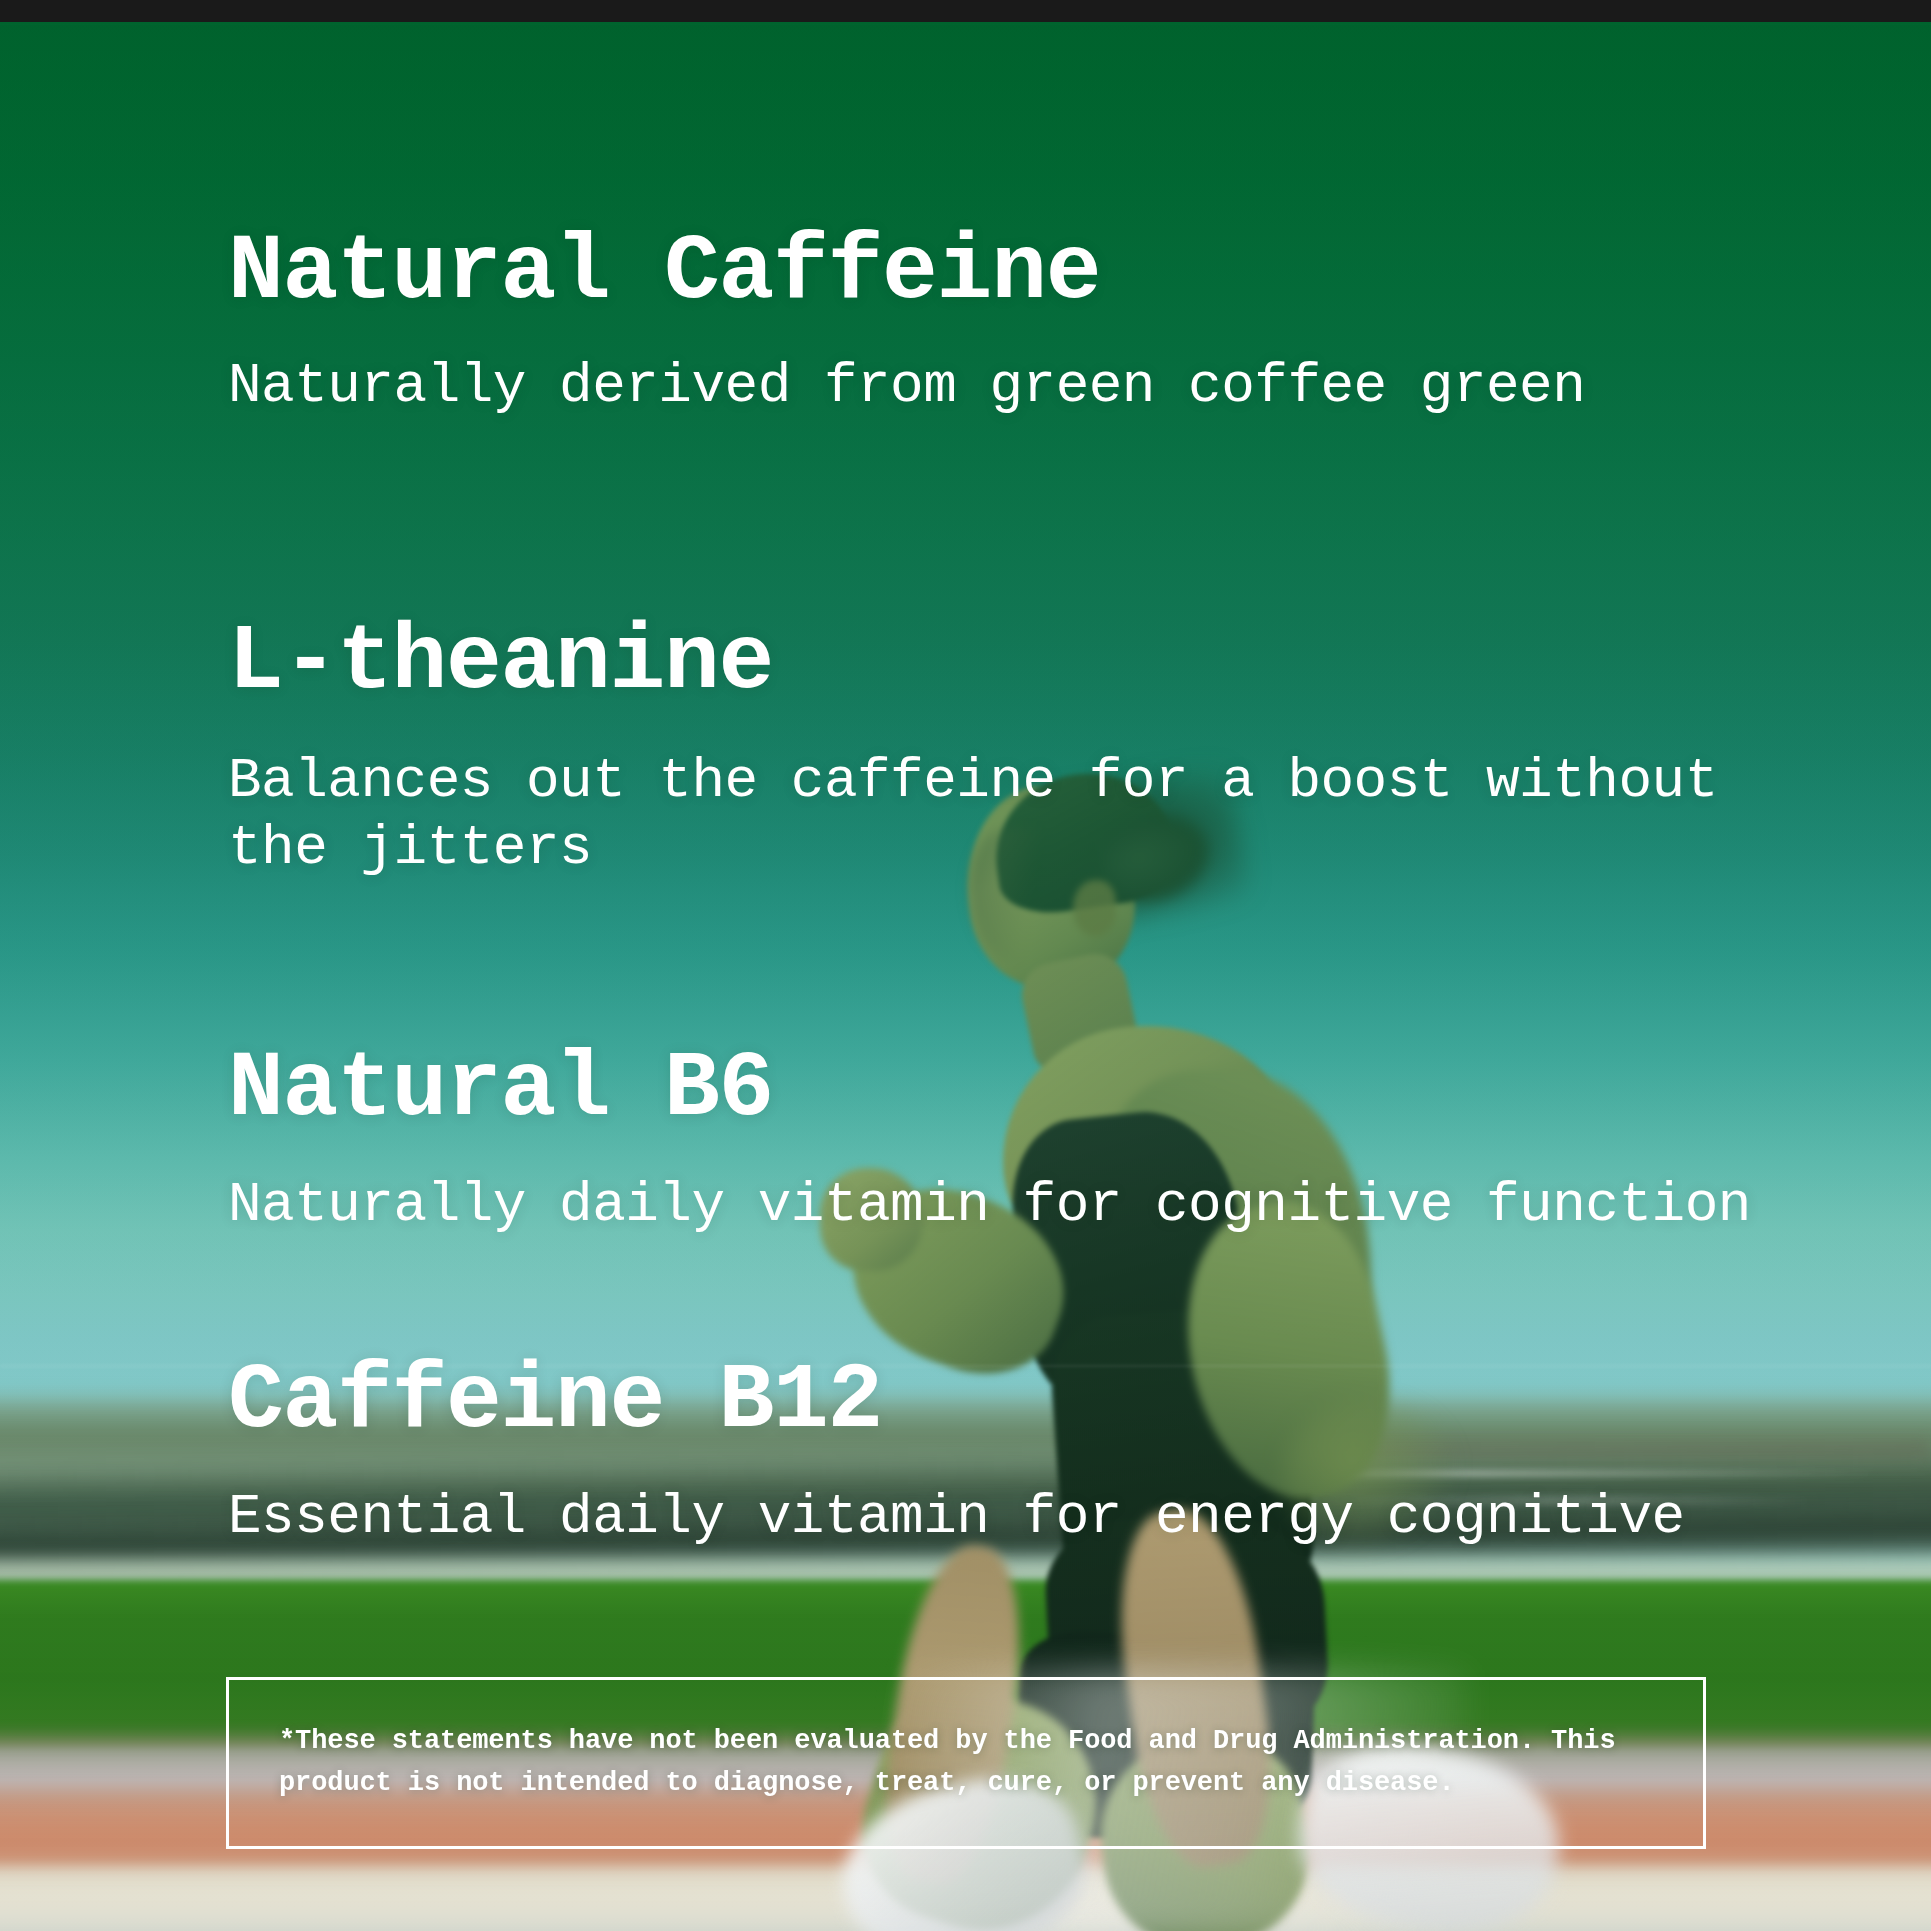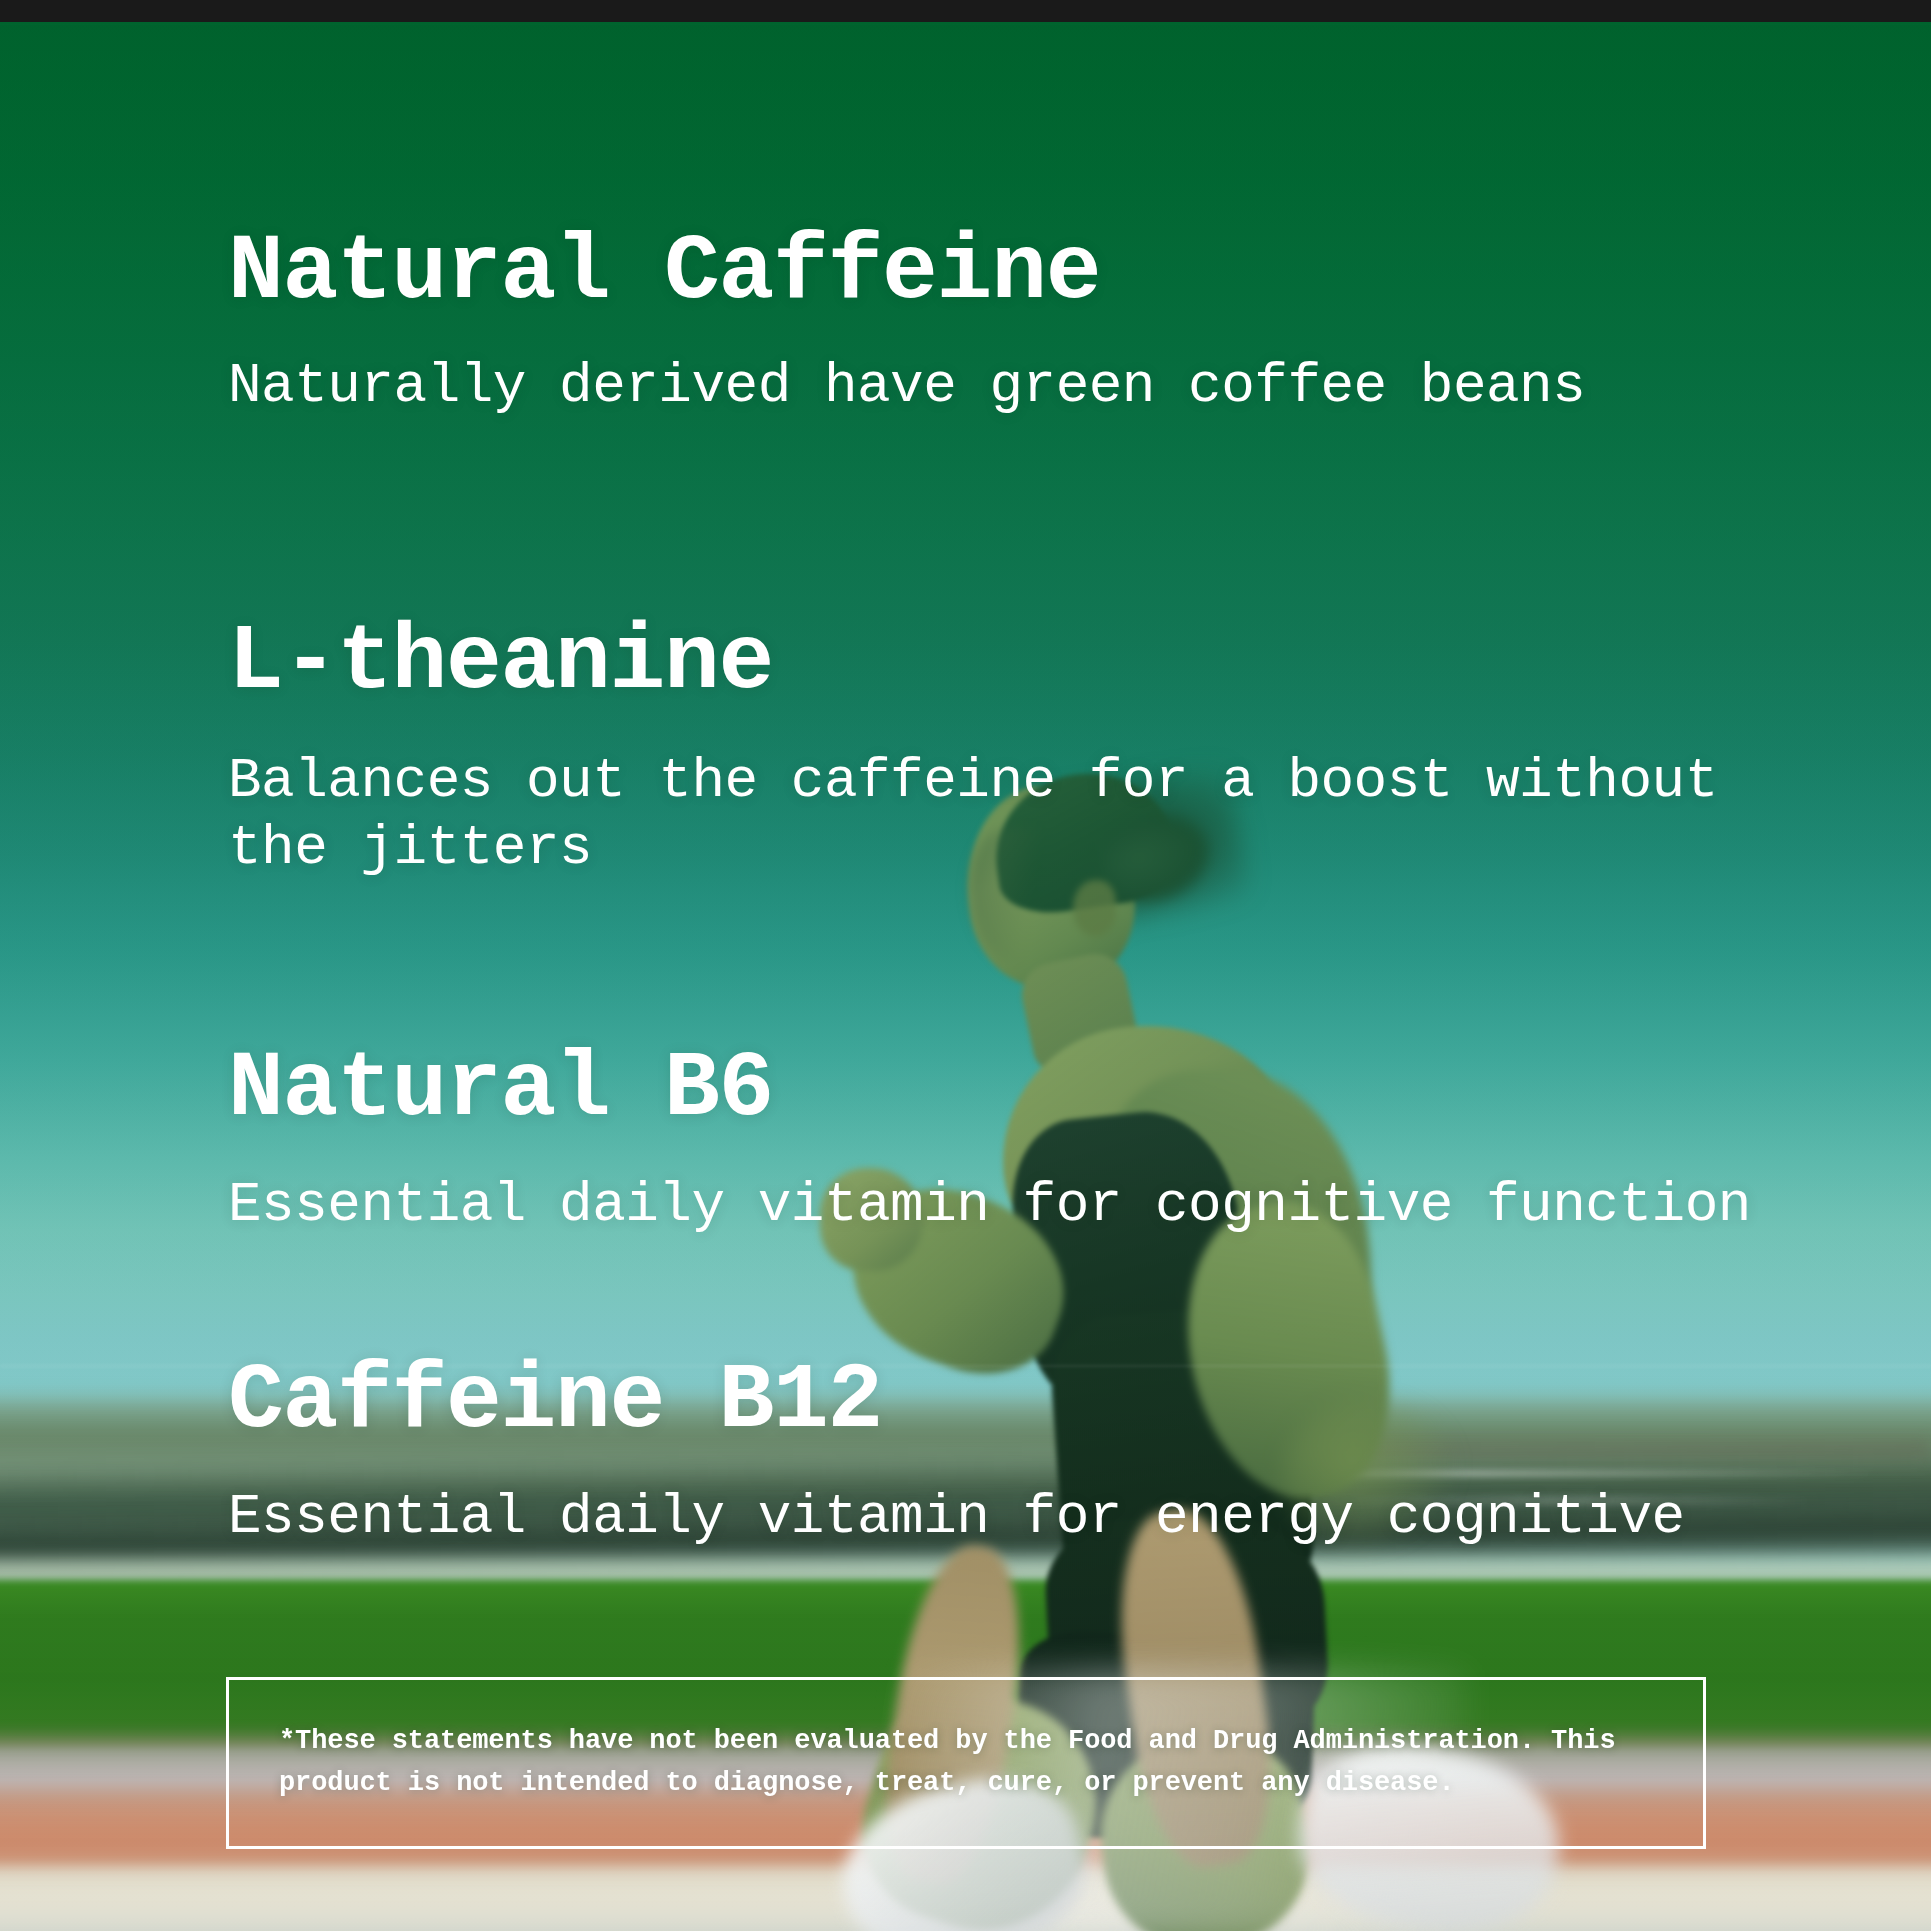--- a/index.html
+++ b/index.html
@@ -503,31 +503,31 @@
 
     <div class="streaks"></div>
     <div class="streaks-low"></div>
     <div class="tint"></div>
   </div>
 
   <div class="content">
 
     <div class="block" id="block-0">
       <h2 class="heading">Natural Caffeine</h2>
-      <p class="body-text">Naturally derived have green coffee beans</p>
+      <p class="body-text">Naturally derived from green coffee green</p>
     </div>
 
     <div class="block" id="block-1">
       <h2 class="heading">L-theanine</h2>
       <p class="body-text">Balances out the caffeine for a boost without the jitters</p>
     </div>
 
     <div class="block" id="block-2">
       <h2 class="heading">Natural B6</h2>
-      <p class="body-text">Essential daily vitamin for cognitive function</p>
+      <p class="body-text">Naturally daily vitamin for cognitive function</p>
     </div>
 
     <div class="block" id="block-3">
       <h2 class="heading">Caffeine B12</h2>
       <p class="body-text">Essential daily vitamin for energy cognitive</p>
     </div>
 
   </div>
 
   <div class="disclaimer">

